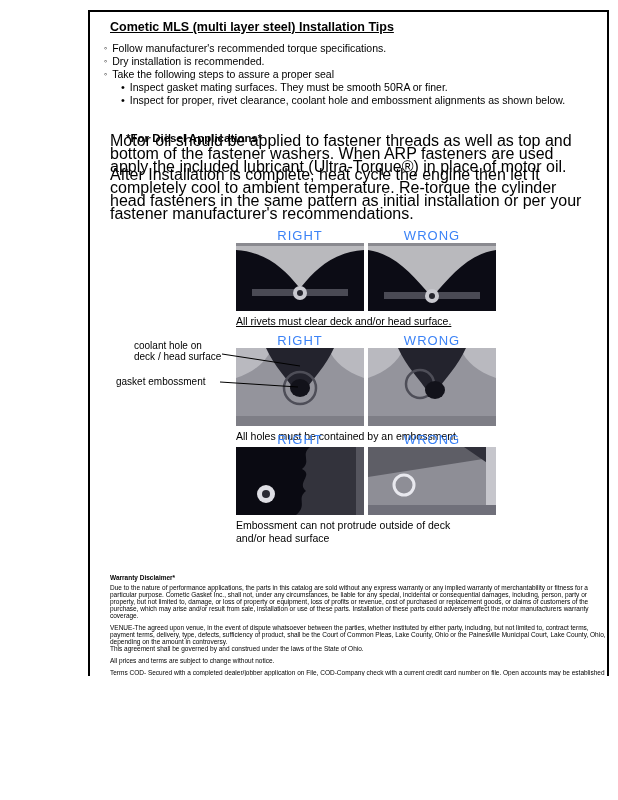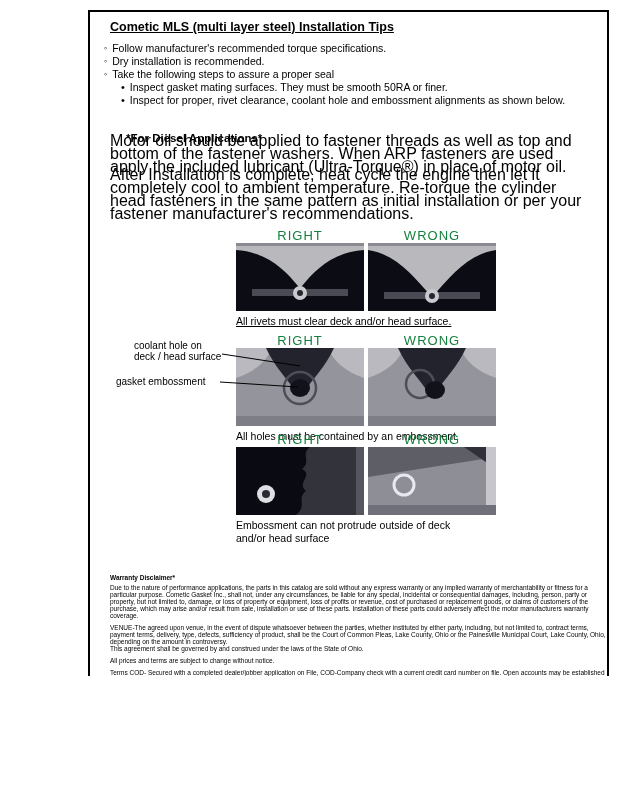--- a/index.html
+++ b/index.html
@@ -13,21 +13,21 @@
   .tips li{display:flex;gap:5px;line-height:12px;margin:0 0 1px 0;}
   .tips li.sub{margin-left:17px;}
   .bullet{font-size:9px;line-height:12px;}
   .sub .bullet{font-size:11px;}
   .diesel-h{position:absolute;left:110px;top:116px;margin:16px;font-size:11.5px;font-weight:bold;}
   .para{position:absolute;left:110px;margin:0;font-size:16px;line-height:13px;width:484px;}
   .p1{top:134px;} .p2{top:168px;} .p3{top:208px;width:500px;}
   .fig{position:absolute;left:236px;width:262px;}
   .fig1{top:228px;} .fig2{top:333px;} .fig3{top:432px;}
   .lbl{position:absolute;top:0;width:128px;text-align:center;font-size:13px;
-       color:#15803d;letter-spacing:1px;}
+       color:#3b82f6;letter-spacing:1px;}
   .lbl.right{left:0;} .lbl.wrong{left:132px;}
   .img{position:absolute;top:15px;width:128px;display:block;}
   .fig1 .img,.fig3 .img{height:68px;} .fig2 .img{height:78px;}
   .imgL{left:0;} .imgR{left:132px;}
   .caption{position:absolute;margin:0;font-size:10.5px;line-height:12.5px;left:0;}
   .fig1 .caption{top:87px;width:260px;text-decoration:underline;}
   .fig2 .caption{top:97px;width:260px;}
   .fig3 .caption{top:87px;width:238px;}
   .ann-label{position:absolute;font-size:10px;line-height:11px;white-space:pre-line;}
   .ann1{left:134px;top:340px;width:94px;}

